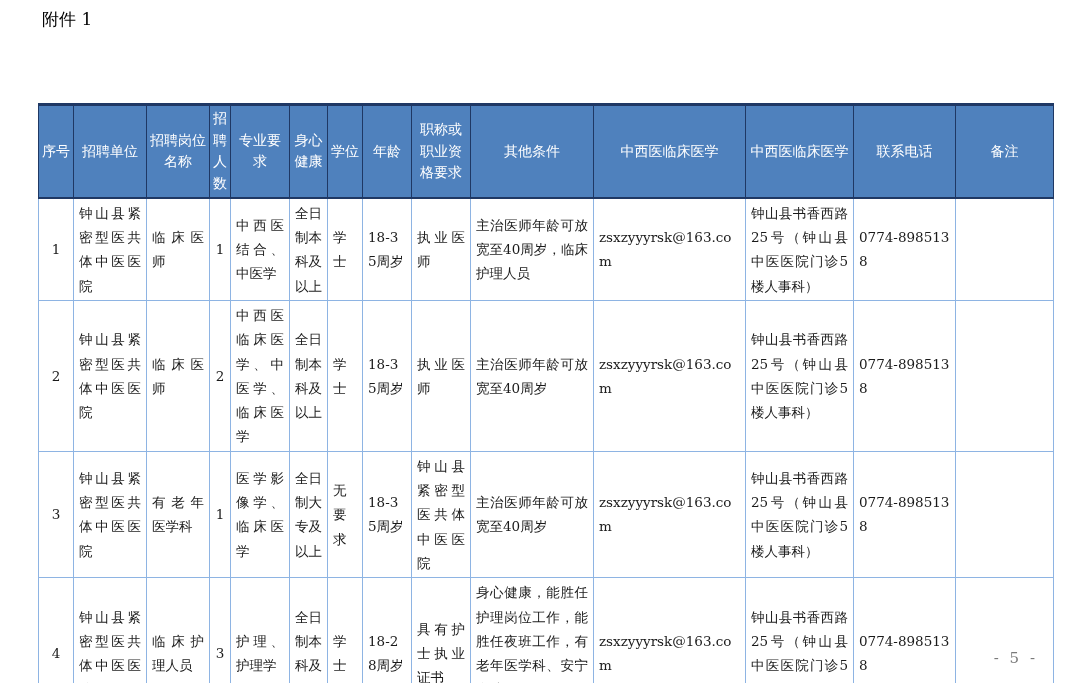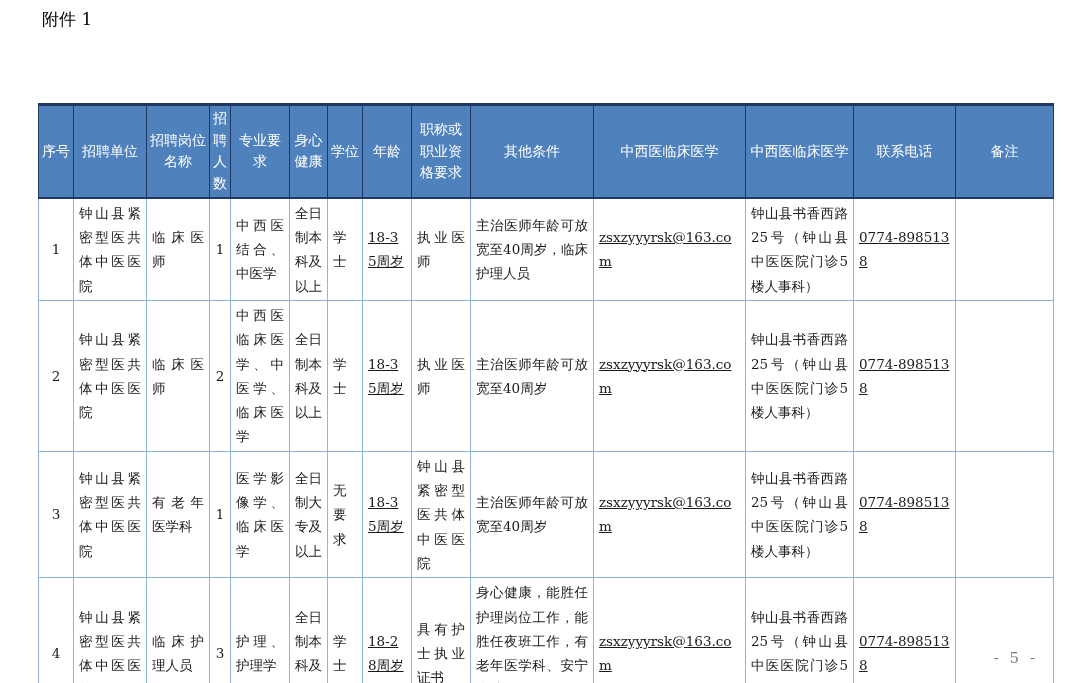--- a/index.html
+++ b/index.html
@@ -49,21 +49,21 @@
     vertical-align:middle;
     padding:2px 5px;
     word-break:break-all;
   }
   td.a-justify {
     text-align:justify;
     text-justify:inter-character;
     text-justify:inter-ideograph;
   }
   td.a-center { text-align:center; }
-  td.a-left   { text-align:left;text-decoration:underline; }
+  td.a-left   { text-align:left; }
   .page-number {
     position:absolute; right:42px; bottom:16px;
     font-size:15px; color:#7a7a7a;
     letter-spacing:3px;
   }
 </style>
 </head>
 <body>
 
 <div class="page">

